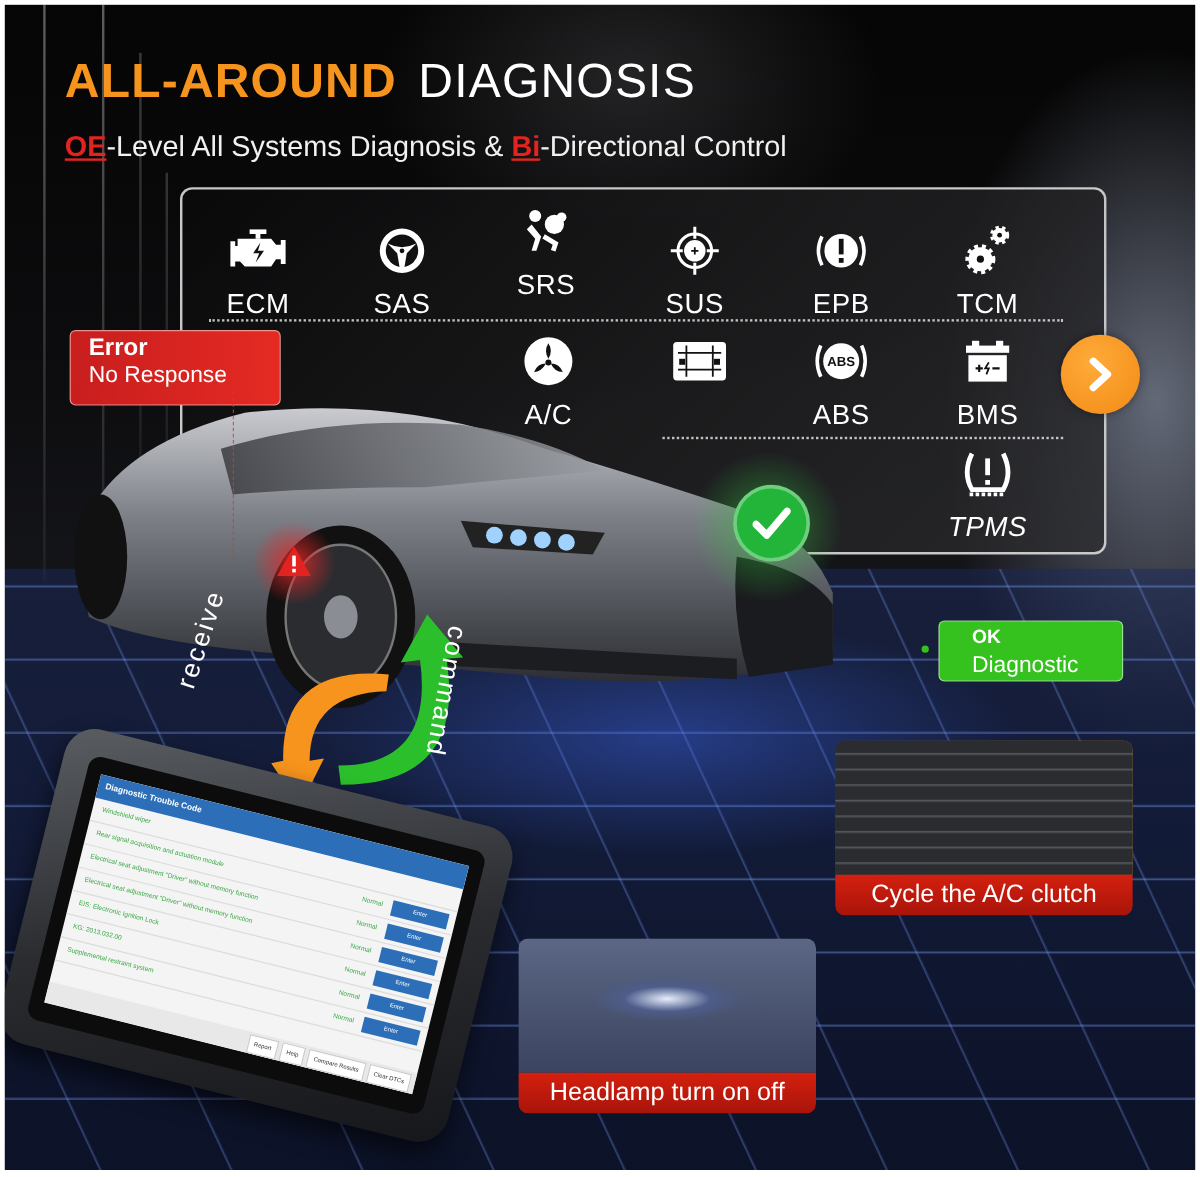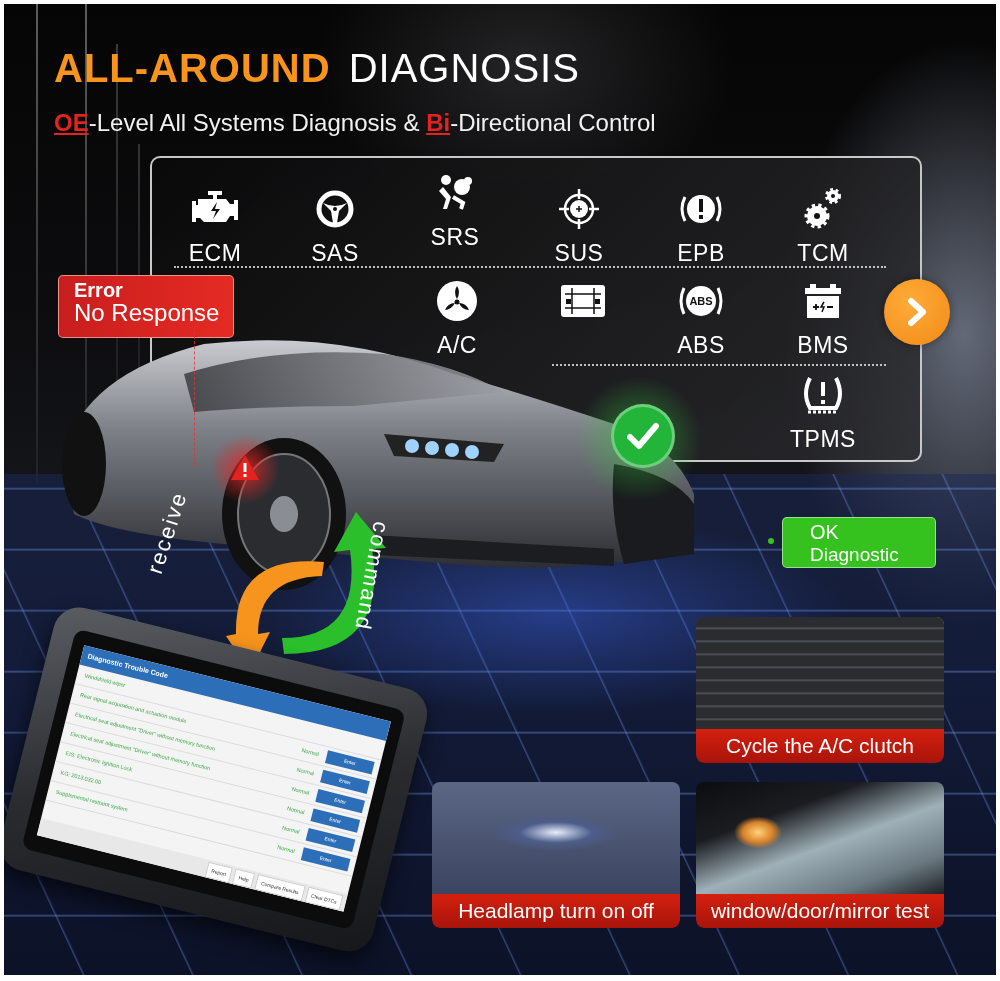--- a/index.html
+++ b/index.html
@@ -33,24 +33,24 @@
   .sys{position:absolute;width:90px;text-align:center;color:#ffffff;}
   .sys .ico{width:54px;height:46px;margin:0 auto;display:flex;align-items:center;justify-content:center;}
   .sys .lbl{font-size:23px;margin-top:8px;letter-spacing:0.5px;}
 
   .next-btn{position:absolute;left:880px;top:275px;width:66px;height:66px;border-radius:50%;
     background:radial-gradient(circle at 40% 35%,#ffab3a,#f28a14);display:flex;align-items:center;justify-content:center;box-shadow:0 0 8px rgba(0,0,0,0.4);}
 
   .error-tag{position:absolute;left:54px;top:271px;width:176px;height:63px;border-radius:5px;
     background:linear-gradient(90deg,#c81e1e,#e52a23);border:1px solid rgba(255,255,255,0.5);color:#fff;padding:0 0 0 15px;box-sizing:border-box;}
   .error-tag .t1{font-size:20px;font-weight:bold;line-height:24px;margin-top:2px;}
-  .error-tag .t2{font-size:24px;line-height:22px;}
+  .error-tag .t2{font-size:19px;line-height:22px;}
 
   .ok-tag{position:absolute;left:778px;top:513px;width:154px;height:51px;border-radius:5px;background:#35c21f;border:1px solid rgba(255,255,255,0.5);color:#fff;padding-left:27px;box-sizing:border-box;}
-  .ok-tag .t1{font-size:20px;font-weight:normal;line-height:24px;margin-top:2px;}
+  .ok-tag .t1{font-size:16px;font-weight:bold;line-height:24px;margin-top:2px;}
   .ok-tag .t2{font-size:19px;line-height:22px;}
   .ok-dot{position:absolute;left:764px;top:534px;width:6px;height:6px;border-radius:50%;background:#35c21f;}
 
   
   .car{position:absolute;left:50px;top:330px;width:660px;height:260px;}
   .warn-glow{position:absolute;left:206px;top:430px;width:70px;height:70px;border-radius:50%;background:radial-gradient(circle,rgba(230,40,40,0.85),rgba(230,40,40,0) 70%);}
   .check-glow{position:absolute;left:570px;top:370px;width:130px;height:130px;border-radius:50%;background:radial-gradient(circle,rgba(50,200,60,0.55),rgba(50,200,60,0) 68%);}
   .check-badge{position:absolute;left:607px;top:400px;width:58px;height:58px;border-radius:50%;background:#22b53a;border:3px solid rgba(255,255,255,0.35);display:flex;align-items:center;justify-content:center;}
 
   .arrow-text{position:absolute;color:#fff;font-size:22px;letter-spacing:2px;}
@@ -211,21 +211,21 @@
             <rect x="27" y="3" width="6" height="5" fill="#fff"></rect>
             <rect x="2" y="7" width="36" height="6" fill="#fff"></rect>
             <rect x="4" y="15" width="32" height="22" fill="#fff"></rect>
             <path d="M10 26h6M13 23v6M24 26h6" stroke="#111" stroke-width="1.8"></path>
             <path d="M21 21l-3 5h3l-2 5" stroke="#111" stroke-width="1.5" fill="none"></path>
           </svg>
       </div>
       <div class="lbl">BMS</div>
     </div>
 
-    <div class="sys" style="left:626px;top:214px;">
+    <div class="sys" style="left:626px;top:214px;font-style:italic;">
       <div class="ico">
         <svg width="46" height="46" viewBox="0 0 46 46">
             <path d="M10 6 Q2 22 10 36 H36 Q44 22 36 6" stroke="#fff" stroke-width="4" fill="none"></path>
             <path d="M8 40h30" stroke="#fff" stroke-width="3" stroke-dasharray="3 2"></path>
             <rect x="21" y="10" width="4" height="14" fill="#fff"></rect>
             <rect x="21" y="28" width="4" height="4" fill="#fff"></rect>
           </svg>
       </div>
       <div class="lbl">TPMS</div>
     </div>
@@ -321,18 +321,14 @@
   </div>
 
   <div class="tile" style="left:692px;top:613px;">
     <div class="img" style="background:repeating-linear-gradient(180deg,#2a2c30 0px,#2a2c30 10px,#55585e 11px,#2a2c30 13px),linear-gradient(90deg,#3a3c40,#c27a2a);"></div>
     <div class="cap">Cycle the A/C clutch</div>
   </div>
   <div class="tile" style="left:428px;top:778px;">
     <div class="img" style="background:radial-gradient(ellipse 90px 26px at 50% 45%,#e6eefc 0%,#4d5c8a 40%,rgba(0,0,0,0) 70%),linear-gradient(180deg,#5b6785,#3b4460);"></div>
     <div class="cap">Headlamp turn on off</div>
   </div>
-  <div class="tile" style="left:692px;top:778px;">
-    <div class="img" style="background:radial-gradient(ellipse 30px 20px at 25% 45%,#ffd27a,#d9822a 50%,rgba(0,0,0,0) 80%),linear-gradient(160deg,#0c0d0f 0%,#1a1c20 30%,#9fb0b8 55%,#6b7a82 80%,#1e2226 100%);"></div>
-    <div class="cap">window/door/mirror test</div>
-  </div>
 
 </div>
 
 </body></html>

